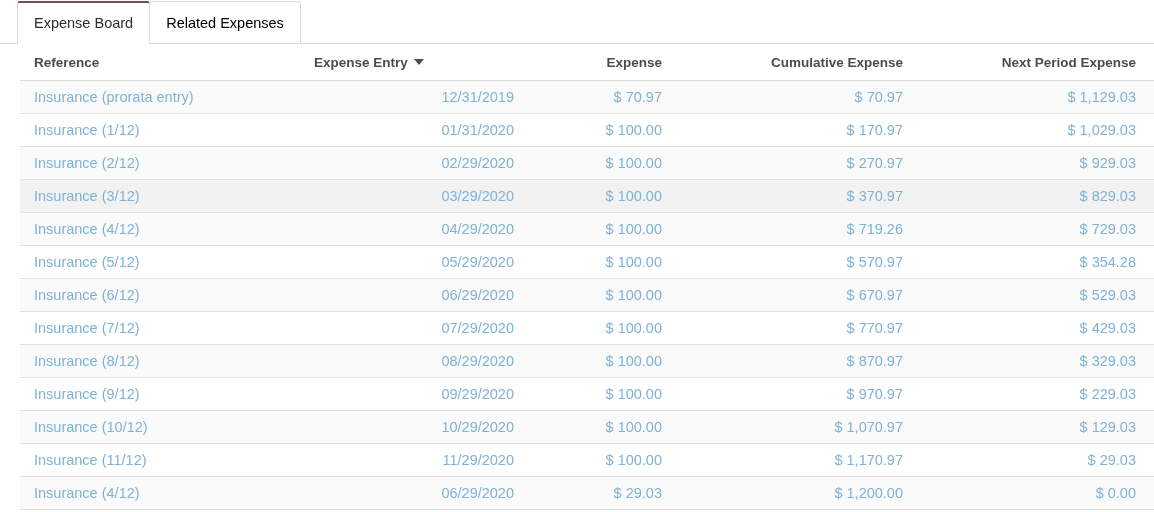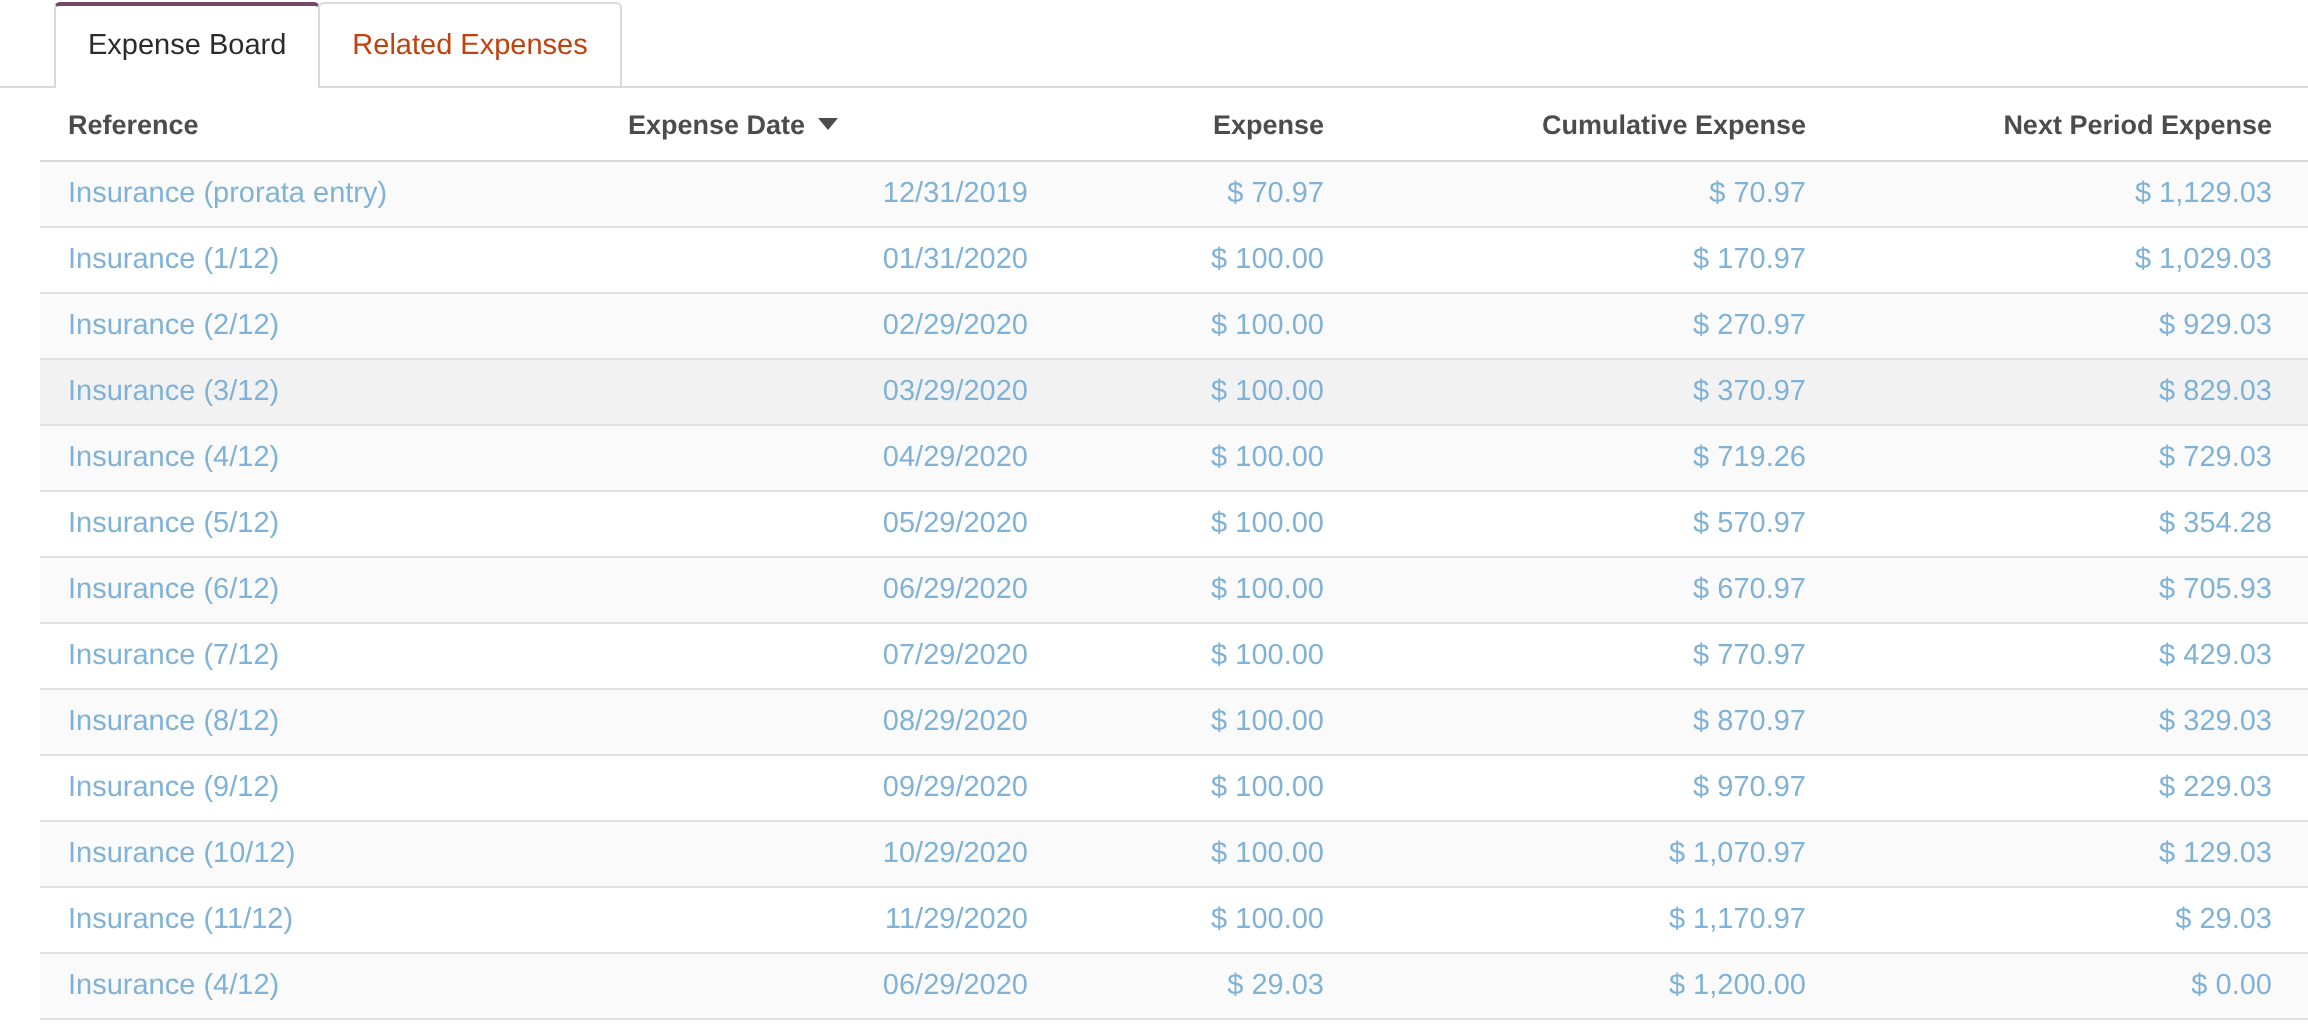--- a/index.html
+++ b/index.html
@@ -15,33 +15,33 @@
     -webkit-font-smoothing: antialiased;
   }
 
   
   .tab-bar {
     position: relative;
     height: 44px;
     box-sizing: border-box;
     display: flex;
     align-items: flex-end;
-    padding-left: 27px;
+    padding-left: 17px;
     background: #ffffff;
     border-bottom: 1px solid #d8dadd;
   }
   .tab {
     position: relative;
     height: 42px;
     box-sizing: border-box;
     display: flex;
     align-items: center;
     padding: 0 16px;
     font-size: 14.5px;
-    color: #c2410c;
+    color: #000000;
     background: #ffffff;
     border: 1px solid #d8dadd;
     border-bottom: none;
     border-radius: 3px 3px 0 0;
     margin-right: -1px;
     cursor: pointer;
     white-space: nowrap;
     user-select: none;
   }
   .tab.active {
@@ -138,21 +138,21 @@
 </div>
 
 <div class="table-wrap">
   <table class="board">
     <thead>
       <tr>
         <th class="c-reference">
           <span>Reference</span>
         </th>
         <th class="c-date">
-          <span>Expense Date</span><span class="sort-caret"></span>
+          <span>Expense Entry</span><span class="sort-caret"></span>
         </th>
         <th class="c-expense">
           <span>Expense</span>
         </th>
         <th class="c-cumulative">
           <span>Cumulative Expense</span>
         </th>
         <th class="c-next">
           <span>Next Period Expense</span>
         </th>
@@ -208,21 +208,21 @@
           <td class="c-expense">$ 100.00</td>
           <td class="c-cumulative">$ 570.97</td>
           <td class="c-next">$ 354.28</td>
           <td class="c-journal">/</td>
         </tr>
         <tr class="stripe">
           <td class="c-reference">Insurance (6/12)</td>
           <td class="c-date">06/29/2020</td>
           <td class="c-expense">$ 100.00</td>
           <td class="c-cumulative">$ 670.97</td>
-          <td class="c-next">$ 705.93</td>
+          <td class="c-next">$ 529.03</td>
           <td class="c-journal">/</td>
         </tr>
         <tr>
           <td class="c-reference">Insurance (7/12)</td>
           <td class="c-date">07/29/2020</td>
           <td class="c-expense">$ 100.00</td>
           <td class="c-cumulative">$ 770.97</td>
           <td class="c-next">$ 429.03</td>
           <td class="c-journal">/</td>
         </tr>

